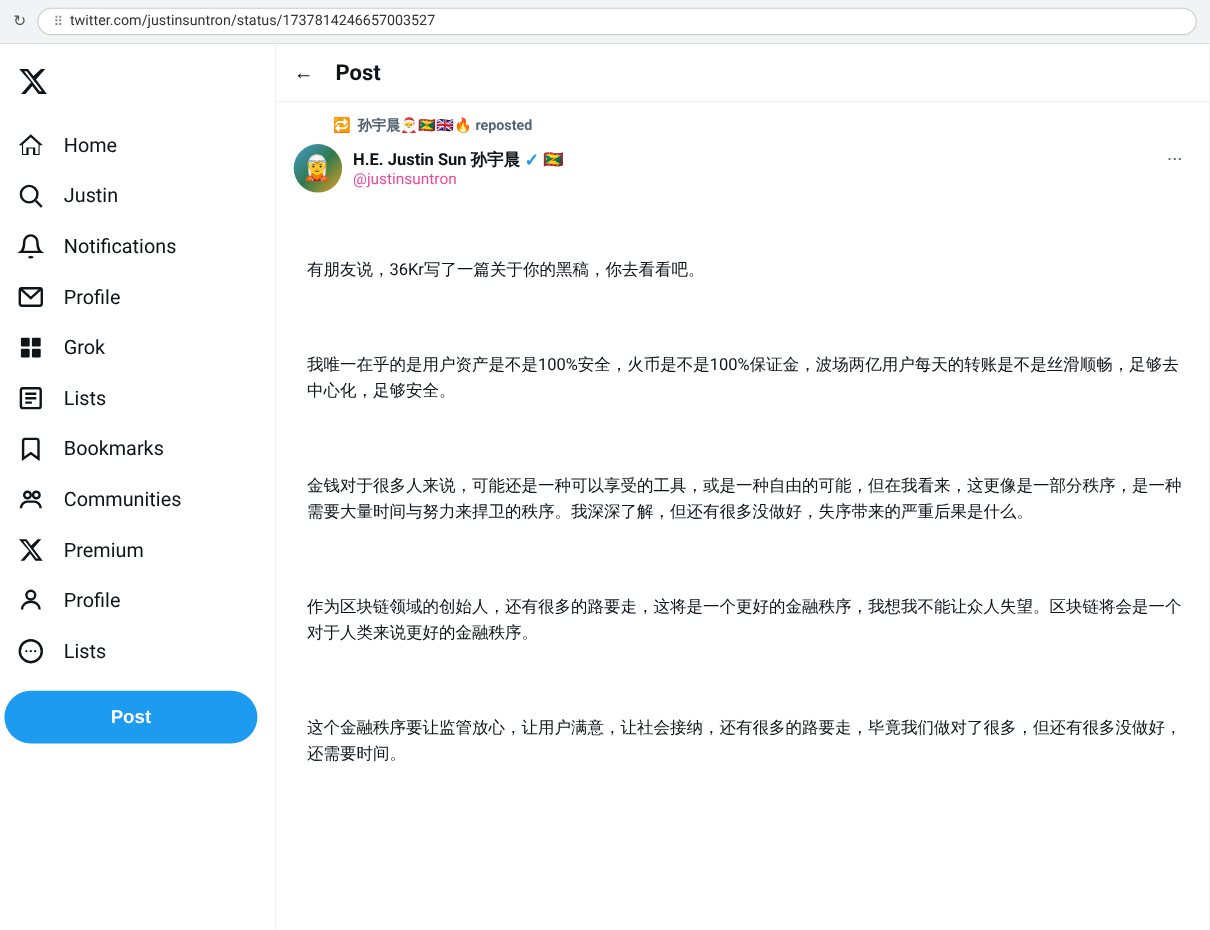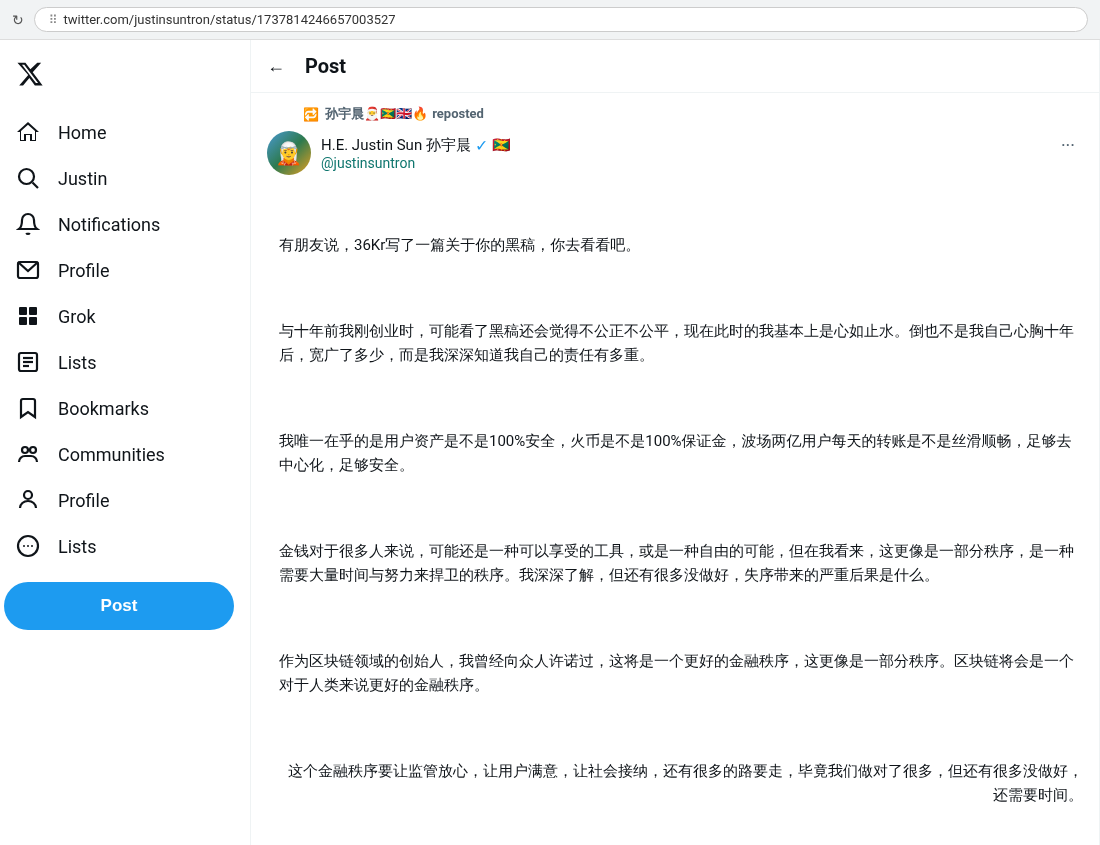--- a/index.html
+++ b/index.html
@@ -170,29 +170,29 @@
       justify-content: center;
       font-size: 22px;
       overflow: hidden;
       flex-shrink: 0;
     }
     .author-info {}
     .author-name-row {
       display: flex;
       align-items: center;
       gap: 4px;
-      font-weight: 400;
+      font-weight: 700;
       font-size: 15px;
     }
     .verified-badge {
       color: #1d9bf0;
       font-size: 16px;
     }
     .author-handle {
-      color: #0f766e;
+      color: #ec4899;
       font-size: 14px;
     }
     .more-options {
       color: #536471;
       font-size: 18px;
       cursor: pointer;
       padding: 4px 8px;
     }
 
     .tweet-text {
@@ -200,21 +200,20 @@
       line-height: 1.6;
       color: #0f1419;
       white-space: pre-wrap;
     }
     .tweet-paragraph {
       margin-bottom: 14px;
       margin-left: 12px;
     }
     .tweet-paragraph:last-child {
       margin-bottom: 0;
-      text-align: right;
     }
   </style>
 </head>
 <body>
 
 <div class="browser-bar">
   <span class="browser-reload">↻</span>
   <div class="browser-url-bar">
     <span class="dots-icon">⠿</span>
     <span>twitter.com/justinsuntron/status/1737814246657003527</span>
@@ -306,20 +305,28 @@
       <span class="nav-icon">
         <svg width="24" height="24" viewBox="0 0 24 24" fill="none" stroke="currentColor" stroke-width="2.2">
           <circle cx="9" cy="8" r="3"></circle>
           <circle cx="17" cy="8" r="3"></circle>
           <path d="M3 20c0-3.3 2.7-6 6-6h6c3.3 0 6 2.7 6 6"></path>
         </svg>
       </span>
       <span class="nav-label">Communities</span>
     </div>
 
+    <div class="nav-item">
+      <span class="nav-icon">
+        <svg viewBox="0 0 24 24" fill="currentColor" width="24" height="24">
+          <path d="M18.244 2.25h3.308l-7.227 8.26 8.502 11.24H16.17l-4.714-6.231-5.401 6.231H2.746l7.73-8.835L1.254 2.25H8.08l4.253 5.622 5.911-5.622zm-1.161 17.52h1.833L7.084 4.126H5.117L17.083 19.77z"></path>
+        </svg>
+      </span>
+      <span class="nav-label">Premium</span>
+    </div>
 
     <div class="nav-item">
       <span class="nav-icon">
         <svg width="24" height="24" viewBox="0 0 24 24" fill="none" stroke="currentColor" stroke-width="2.2">
           <circle cx="12" cy="7" r="4"></circle>
           <path d="M4 20c0-4 3.6-7 8-7s8 3 8 7"></path>
         </svg>
       </span>
       <span class="nav-label">Profile</span>
     </div>
@@ -363,24 +370,23 @@
               <span>🇬🇩</span>
             </div>
             <div class="author-handle">@justinsuntron</div>
           </div>
         </div>
         <span class="more-options">···</span>
       </div>
 
       <div class="tweet-text">
         <div class="tweet-paragraph">有朋友说，36Kr写了一篇关于你的黑稿，你去看看吧。</div>
-        <div class="tweet-paragraph">与十年前我刚创业时，可能看了黑稿还会觉得不公正不公平，现在此时的我基本上是心如止水。倒也不是我自己心胸十年后，宽广了多少，而是我深深知道我自己的责任有多重。</div>
         <div class="tweet-paragraph">我唯一在乎的是用户资产是不是100%安全，火币是不是100%保证金，波场两亿用户每天的转账是不是丝滑顺畅，足够去中心化，足够安全。</div>
         <div class="tweet-paragraph">金钱对于很多人来说，可能还是一种可以享受的工具，或是一种自由的可能，但在我看来，这更像是一部分秩序，是一种需要大量时间与努力来捍卫的秩序。我深深了解，但还有很多没做好，失序带来的严重后果是什么。</div>
-        <div class="tweet-paragraph">作为区块链领域的创始人，我曾经向众人许诺过，这将是一个更好的金融秩序，这更像是一部分秩序。区块链将会是一个对于人类来说更好的金融秩序。</div>
+        <div class="tweet-paragraph">作为区块链领域的创始人，还有很多的路要走，这将是一个更好的金融秩序，我想我不能让众人失望。区块链将会是一个对于人类来说更好的金融秩序。</div>
         <div class="tweet-paragraph">这个金融秩序要让监管放心，让用户满意，让社会接纳，还有很多的路要走，毕竟我们做对了很多，但还有很多没做好，还需要时间。</div>
         
         
       </div>
 
     </div>
   </main>
 
 </div>
 

